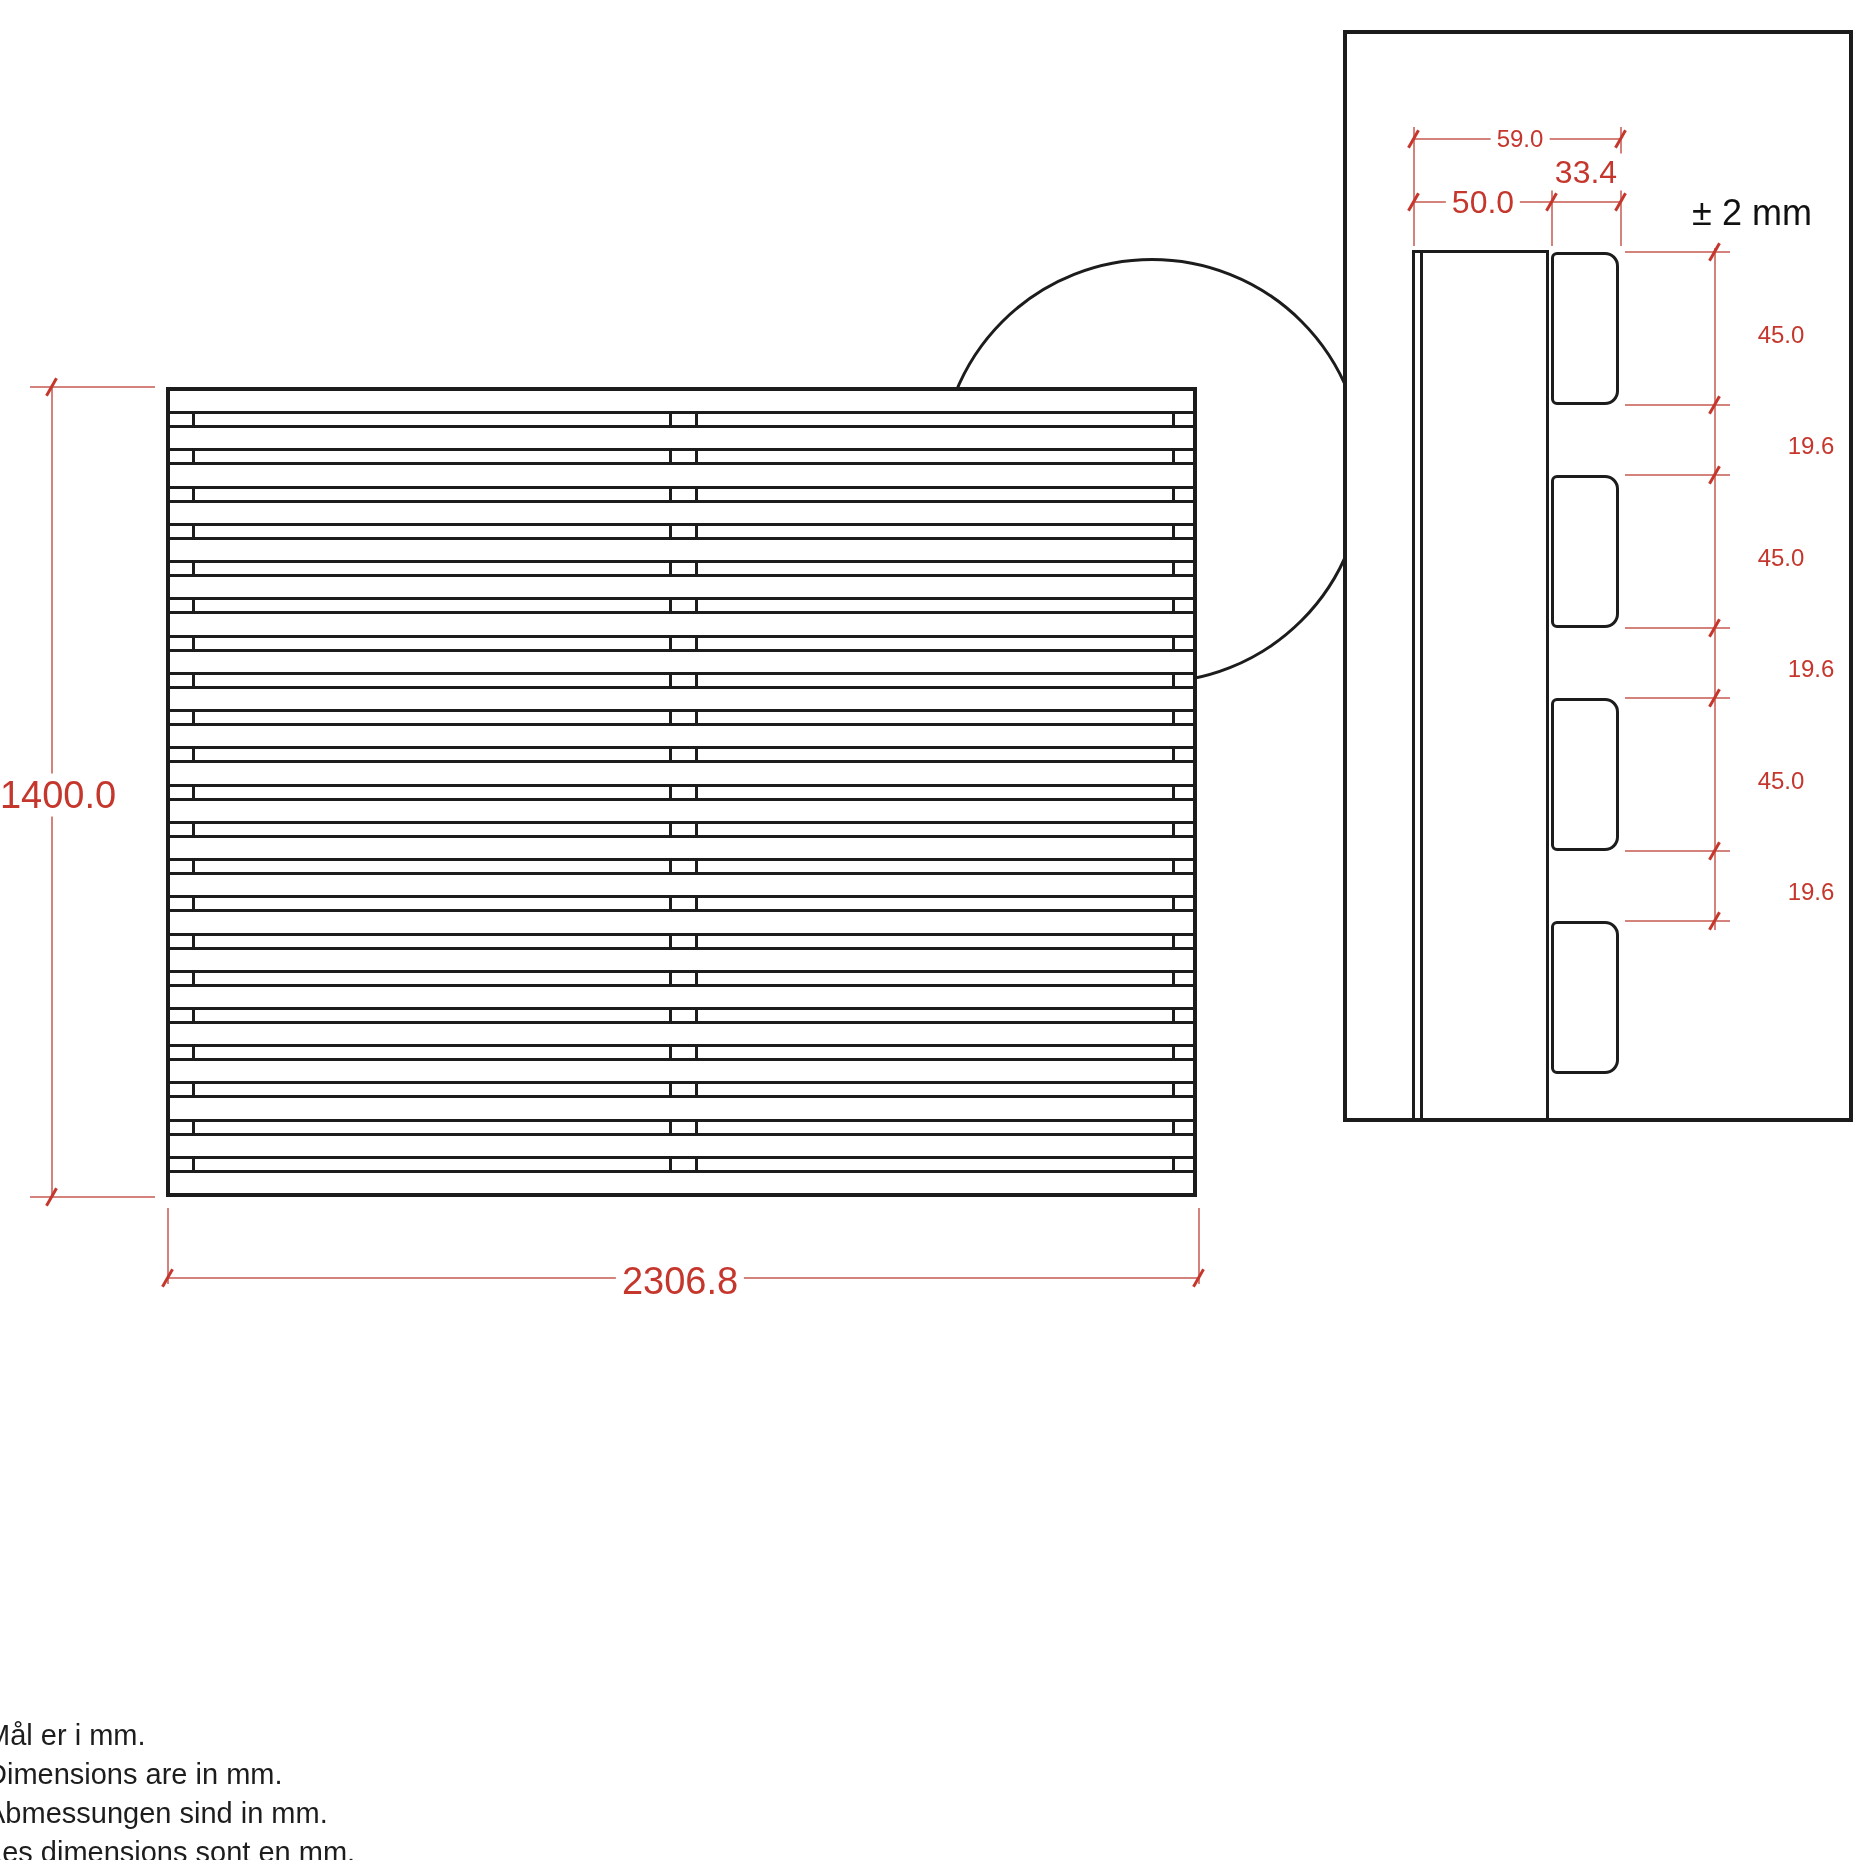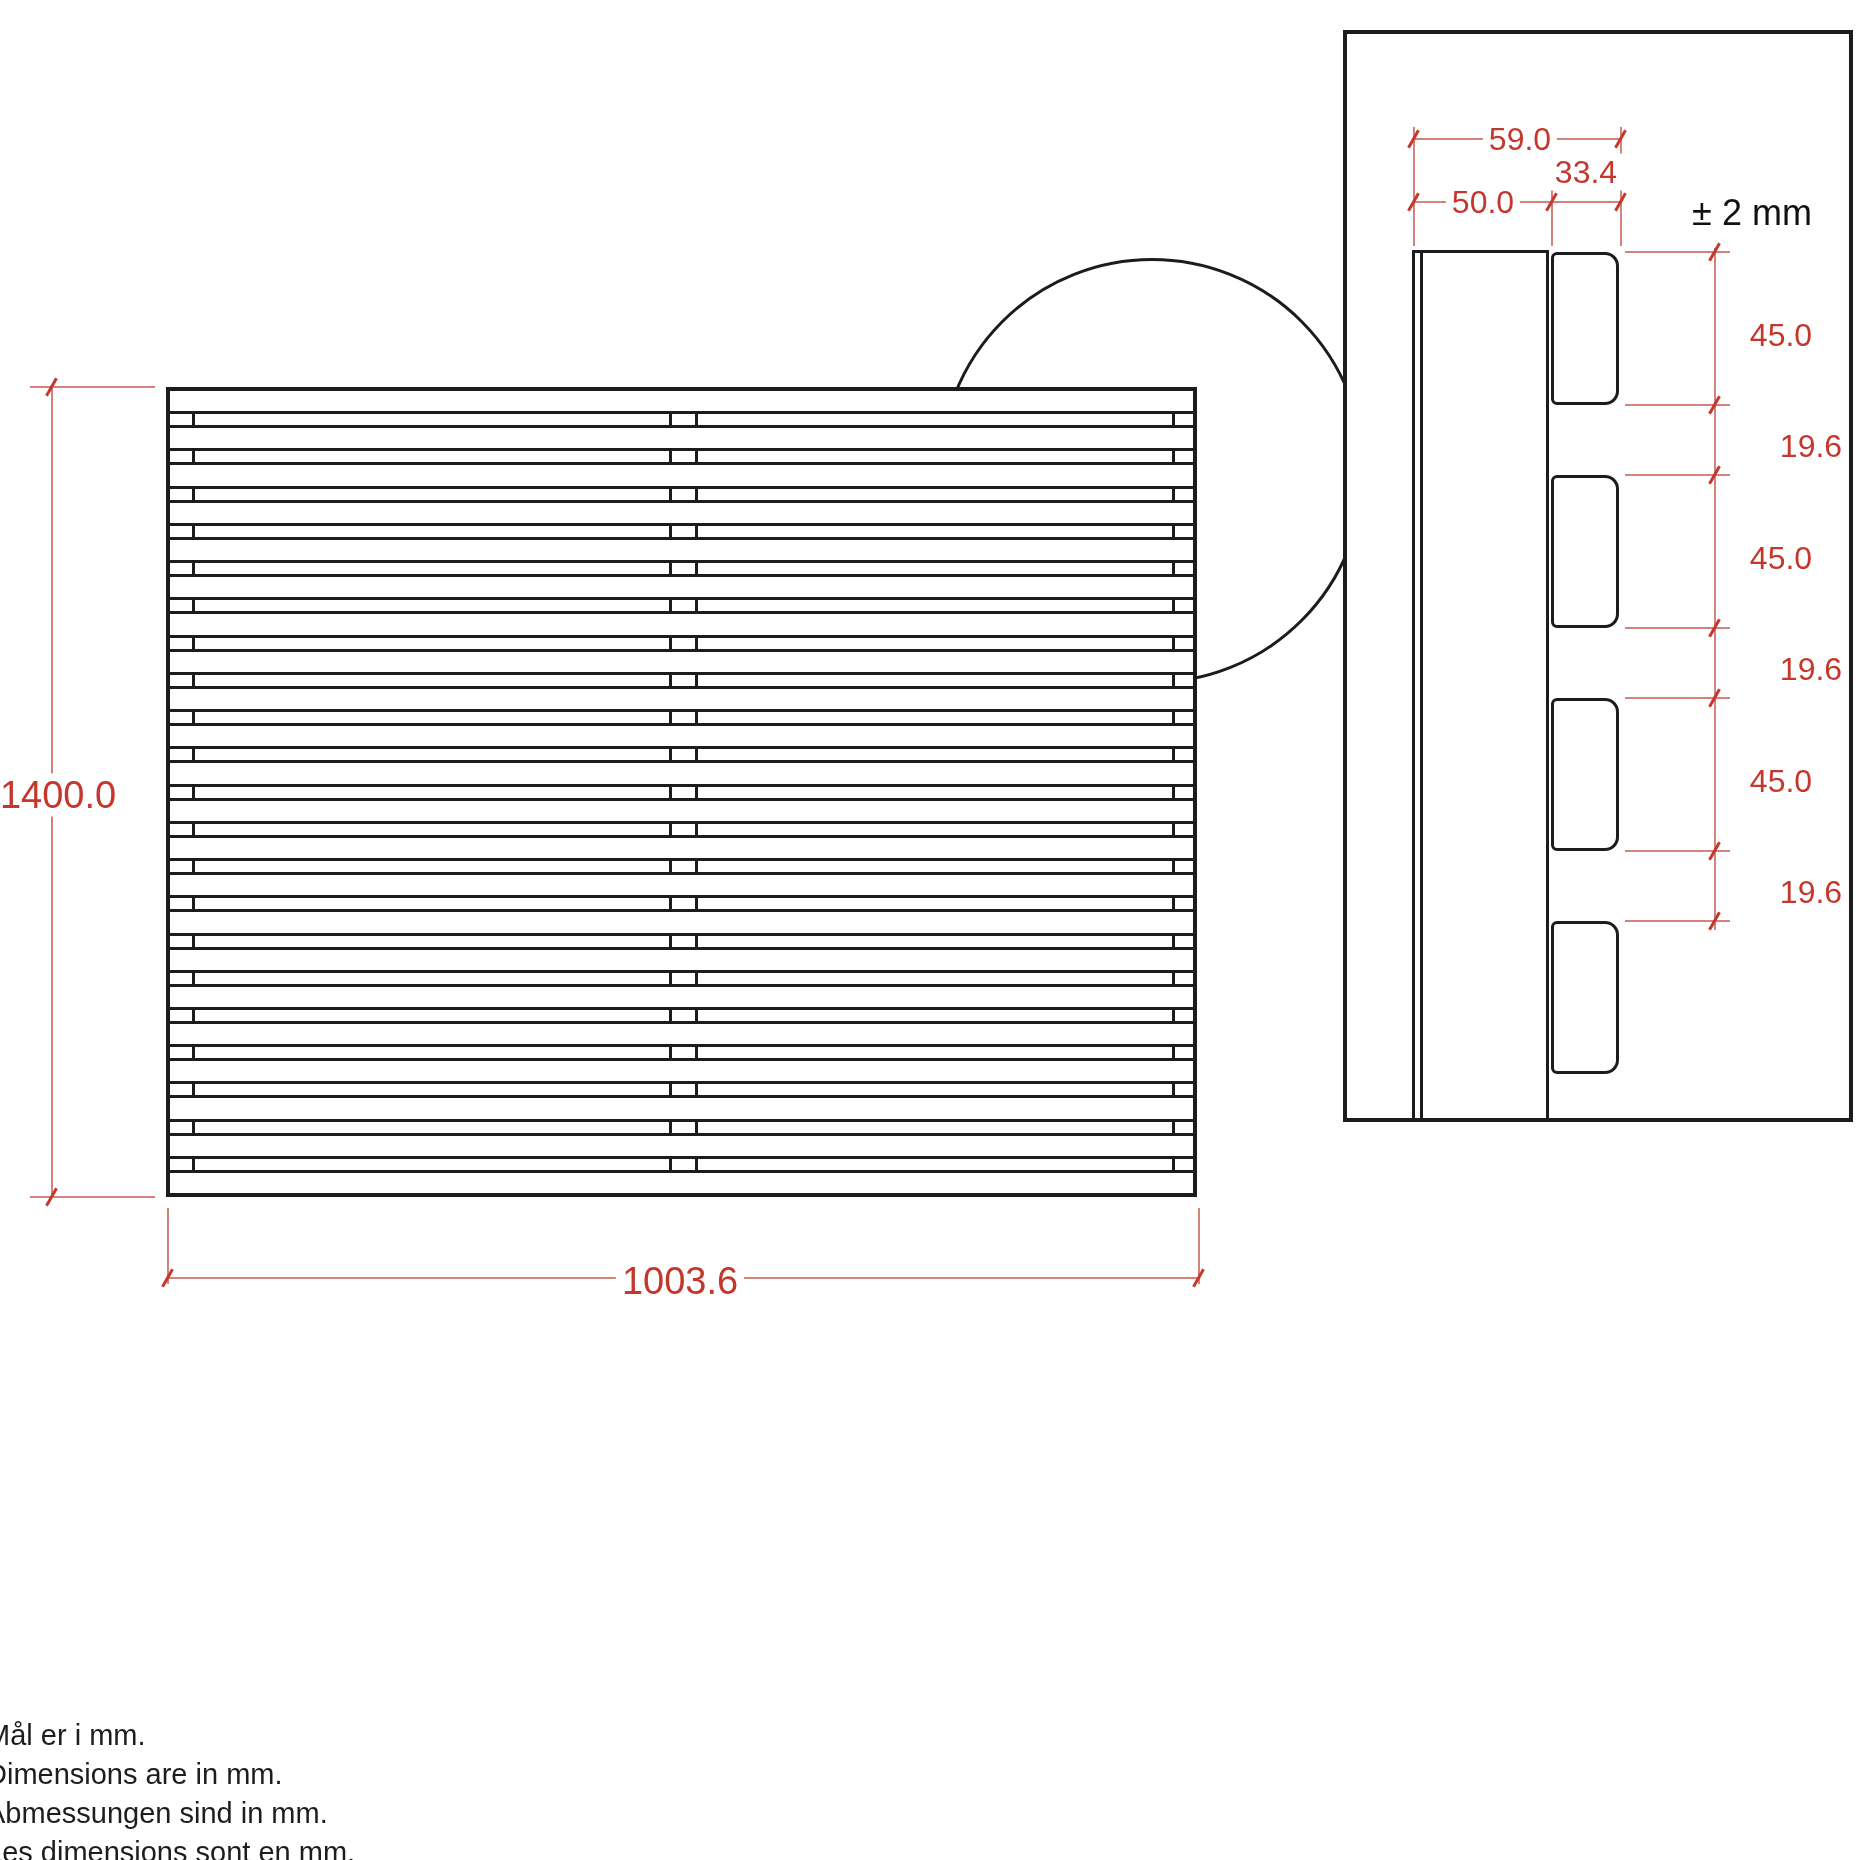--- a/index.html
+++ b/index.html
@@ -30,21 +30,21 @@
               border-radius:6px 14px 14px 6px;background:#fff;z-index:3;}
   
   .dline{background:var(--redline);z-index:4;}
   .dline.h{height:2px;}
   .dline.v{width:2px;}
   .slash{width:3px;height:20px;background:var(--redtick);transform:rotate(30deg);
          transform-origin:center;z-index:5;}
   .dlabel{color:var(--red);background:#fff;padding:0 6px;z-index:6;white-space:nowrap;
           transform:translate(-50%,-50%);font-weight:400;}
   .dlabel.big{font-size:38px;}
-  .dlabel.mid{font-size:32px;}
+  .dlabel.mid{font-size:24px;}
   .dlabel.sec{font-size:32px;}
   #tolerance{color:#111;font-size:36px;transform:translate(-50%,-50%);z-index:6;white-space:nowrap;}
   
   #notes{left:-14px;top:1716px;color:#1d1d1d;font-size:29px;line-height:39px;z-index:1;}
   #notes div{white-space:nowrap;}
 </style>
 </head>
 <body>
 
 <div id="canvas">
@@ -207,21 +207,21 @@
   <div class="abs dline v" style="left:51px;top:387px;height:810px;"></div>
   <div class="abs slash" style="left:50px;top:377px;"></div>
   <div class="abs slash" style="left:50px;top:1187px;"></div>
   <div class="abs dlabel big" style="left:58px;top:795px;">1400.0</div>
 
   <div class="abs dline v" style="left:167px;top:1208px;height:76px;"></div>
   <div class="abs dline v" style="left:1198px;top:1208px;height:76px;"></div>
   <div class="abs dline h" style="left:168px;top:1277px;width:1031px;"></div>
   <div class="abs slash" style="left:166px;top:1268px;"></div>
   <div class="abs slash" style="left:1197px;top:1268px;"></div>
-  <div class="abs dlabel big" style="left:680px;top:1281px;">1003.6</div>
+  <div class="abs dlabel big" style="left:680px;top:1281px;">2306.8</div>
 
   <div class="abs" id="detail-box"></div>
 
   <div class="abs" id="section-batten">
     <div class="divider"></div>
   </div>
 
   <div id="blocks-host">
       <div class="abs slat-block" style="top: 252px;"></div>
       <div class="abs slat-block" style="top: 475px;"></div>

